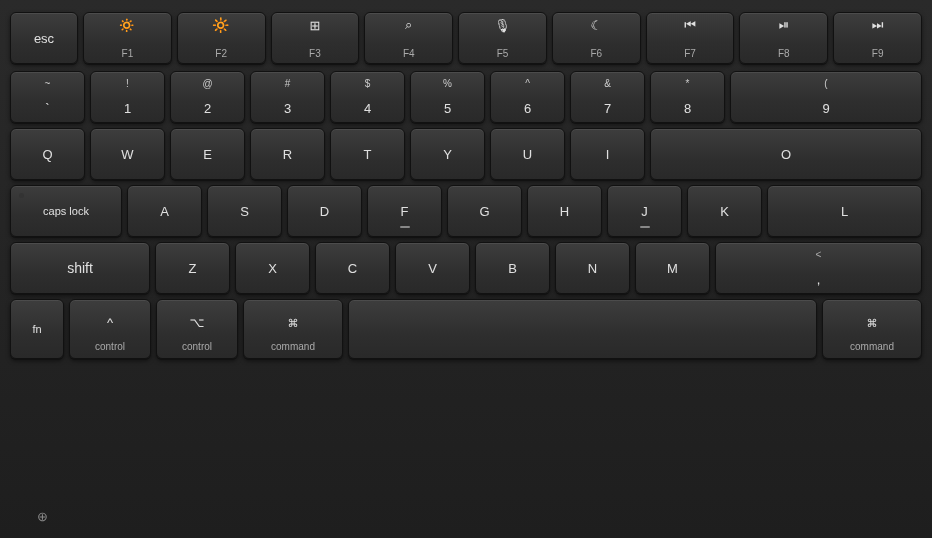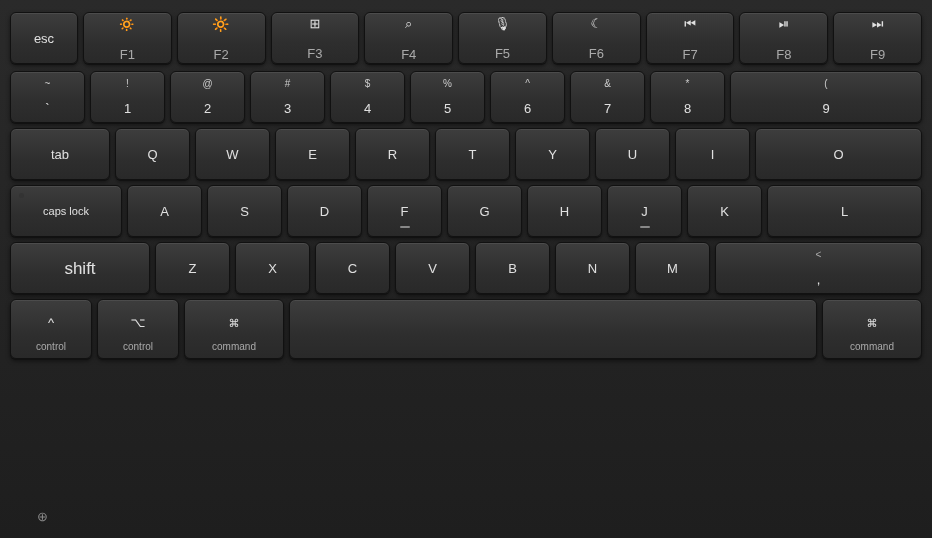--- a/index.html
+++ b/index.html
@@ -53,21 +53,21 @@
       user-select: none;
     }
 
     .key .primary {
       font-size: 13px;
       font-weight: 400;
       line-height: 1;
     }
 
     .key .secondary {
-      font-size: 13px;
+      font-size: 10px;
       color: #aaa;
       margin-top: 16px;
       line-height: 1;
     }
 
     
     .key-esc { width: 68px; }
     .key-f1 { flex: 1; }
     .key-standard { width: 75px; }
     .key-tab { width: 100px; }
@@ -230,23 +230,20 @@
       <span class="top-sym">*</span>
       <span class="bottom-sym">8</span>
     </div>
     <div class="key key-num key-wide-right">
       <span class="top-sym">(</span>
       <span class="bottom-sym">9</span>
     </div>
   </div>
 
   <div class="key-row">
-    <div class="key key-tab">
-      <span class="primary">tab</span>
-    </div>
     <div class="key key-standard">
         <span class="primary">Q</span>
       </div>
     <div class="key key-standard">
         <span class="primary">W</span>
       </div>
     <div class="key key-standard">
         <span class="primary">E</span>
       </div>
     <div class="key key-standard">
@@ -300,21 +297,21 @@
     <div class="key key-standard">
         <span class="primary">K</span>
       </div>
     <div class="key key-wide-right">
         <span class="primary">L</span>
       </div>
   </div>
 
   <div class="key-row">
     <div class="key key-shift-l">
-      <span class="primary" style="font-size:17px;">shift</span>
+      <span class="primary" style="font-size:14px;">shift</span>
     </div>
     <div class="key key-standard">
         <span class="primary">Z</span>
       </div>
     <div class="key key-standard">
         <span class="primary">X</span>
       </div>
     <div class="key key-standard">
         <span class="primary">C</span>
       </div>
@@ -330,20 +327,23 @@
     <div class="key key-standard">
         <span class="primary">M</span>
       </div>
     <div class="key key-wide-right">
       <span style="position:absolute;top:6px;left:50%;transform:translateX(-50%);font-size:10px;color:#aaa;">&lt;</span>
       <span style="position:absolute;bottom:6px;left:50%;transform:translateX(-50%);font-size:13px;color:#e0e0e0;">,</span>
     </div>
   </div>
 
   <div class="key-row row5-key">
+    <div class="key key-fn row5-key">
+      <span class="primary" style="font-size:11px;">fn</span>
+    </div>
     <div class="key key-control row5-key key-bottom-2line" style="display:flex;flex-direction:column;align-items:center;justify-content:flex-end;padding-bottom:6px;">
       <span class="main-text" style="font-size:13px;color:#e0e0e0;">^</span>
       <span class="sub-text">control</span>
     </div>
     <div class="key key-option row5-key key-bottom-2line" style="display:flex;flex-direction:column;align-items:center;justify-content:flex-end;padding-bottom:6px;">
       <span class="main-text" style="font-size:13px;color:#e0e0e0;">⌥</span>
       <span class="sub-text">control</span>
     </div>
     <div class="key key-command-l row5-key key-bottom-2line" style="display:flex;flex-direction:column;align-items:center;justify-content:flex-end;padding-bottom:6px;">
       <span class="main-text cmd-symbol">⌘</span>

